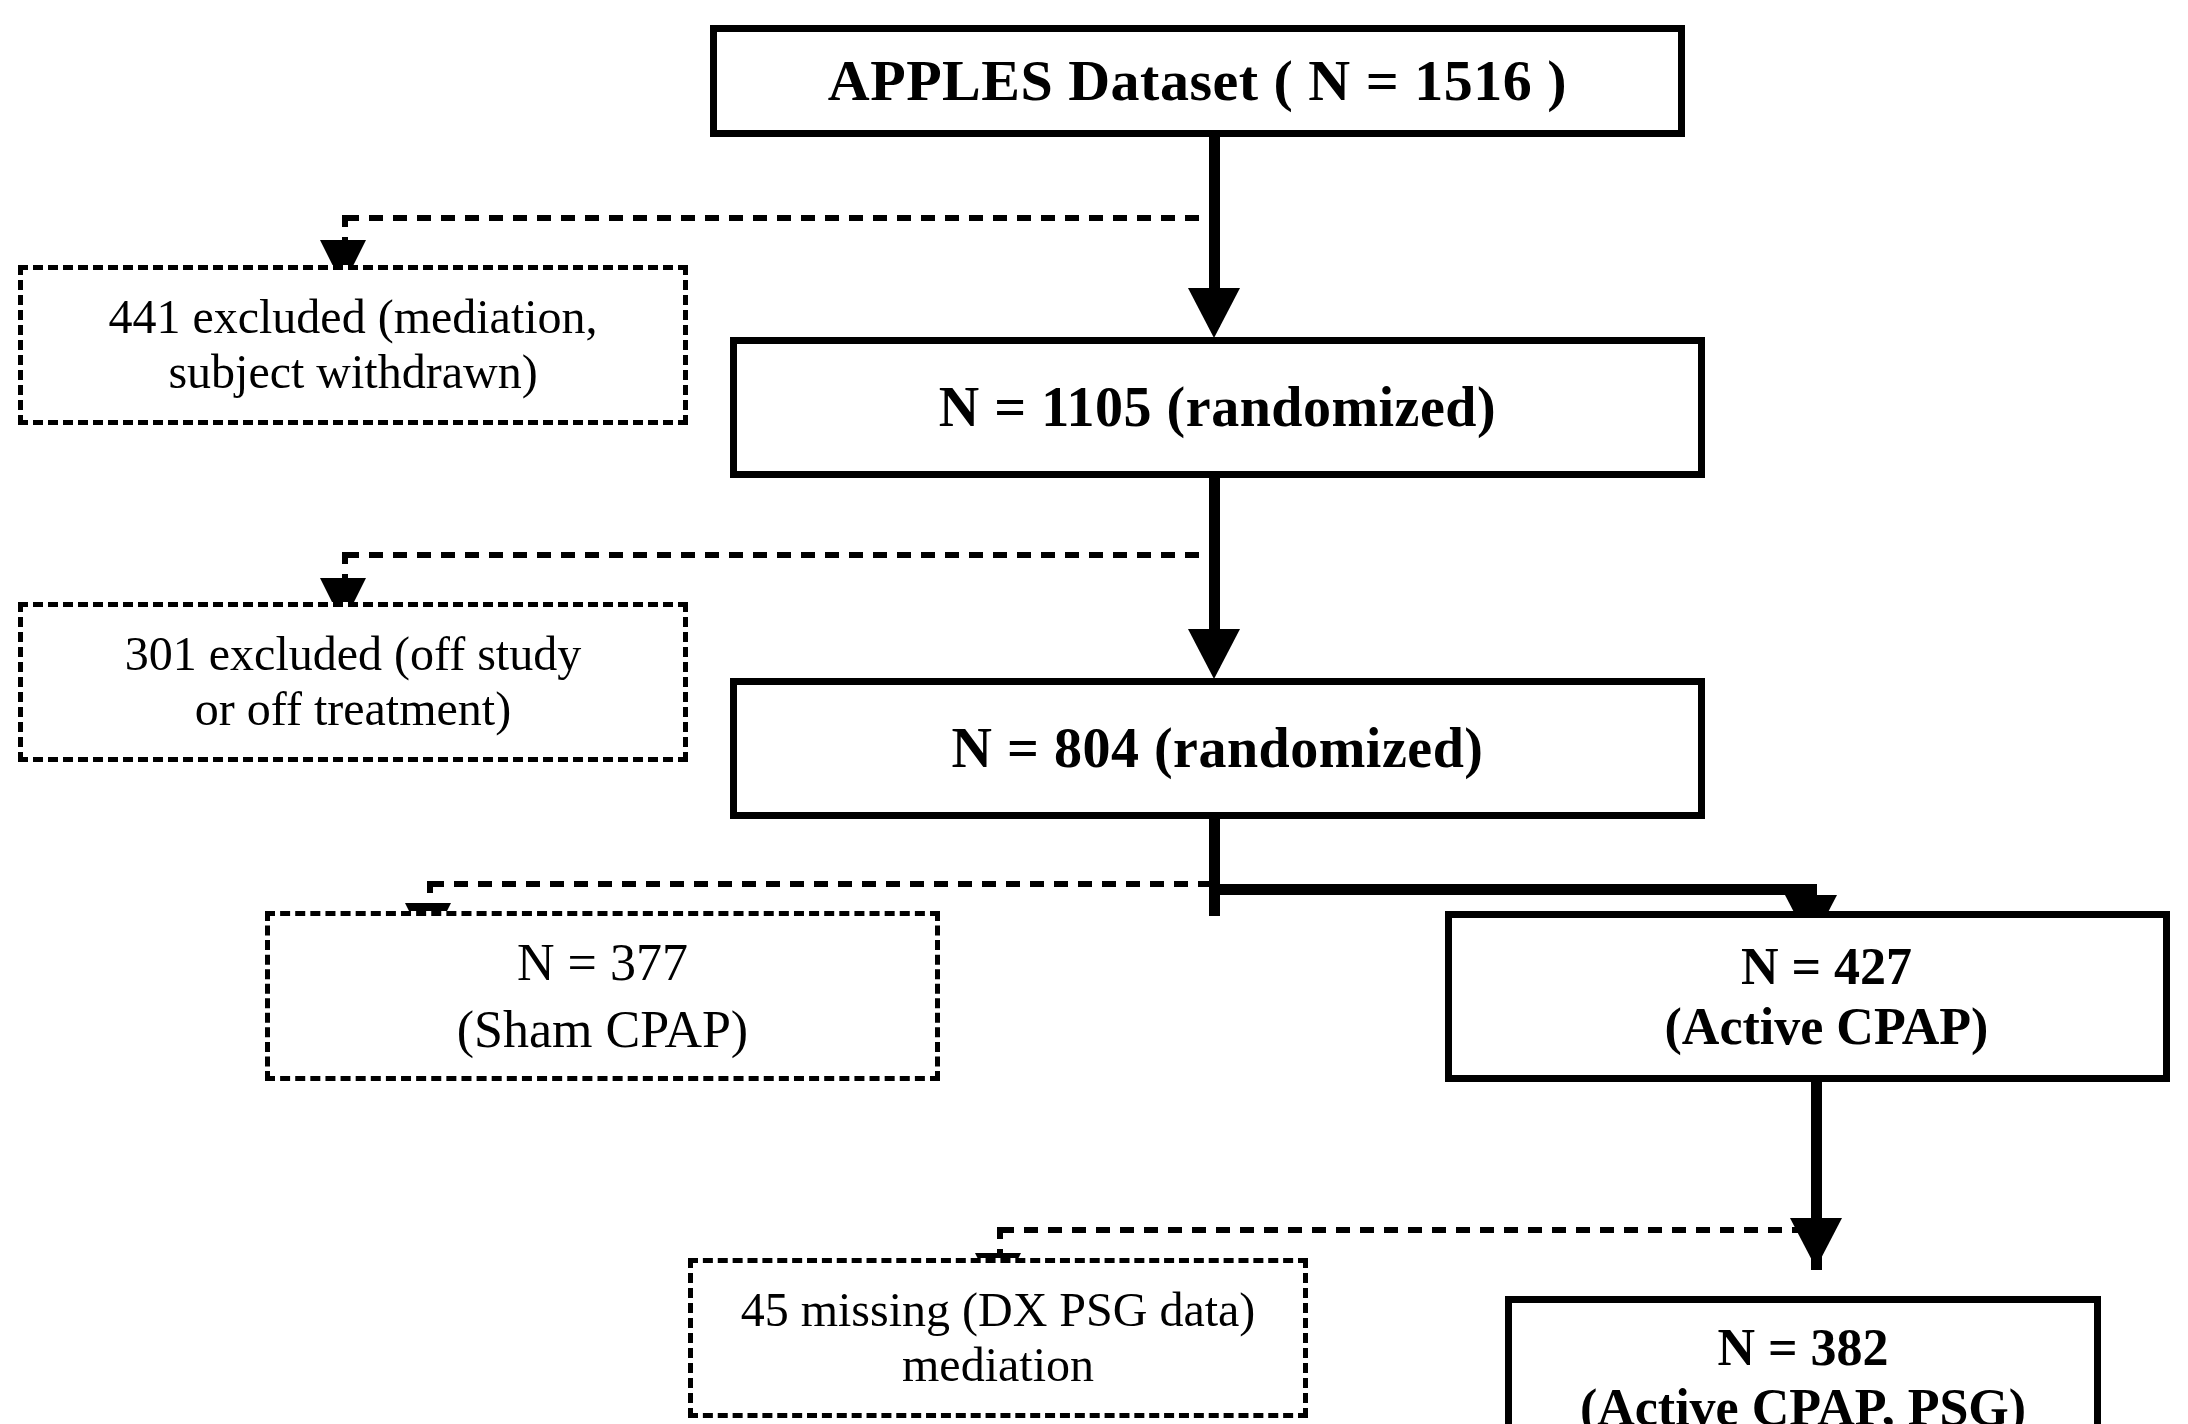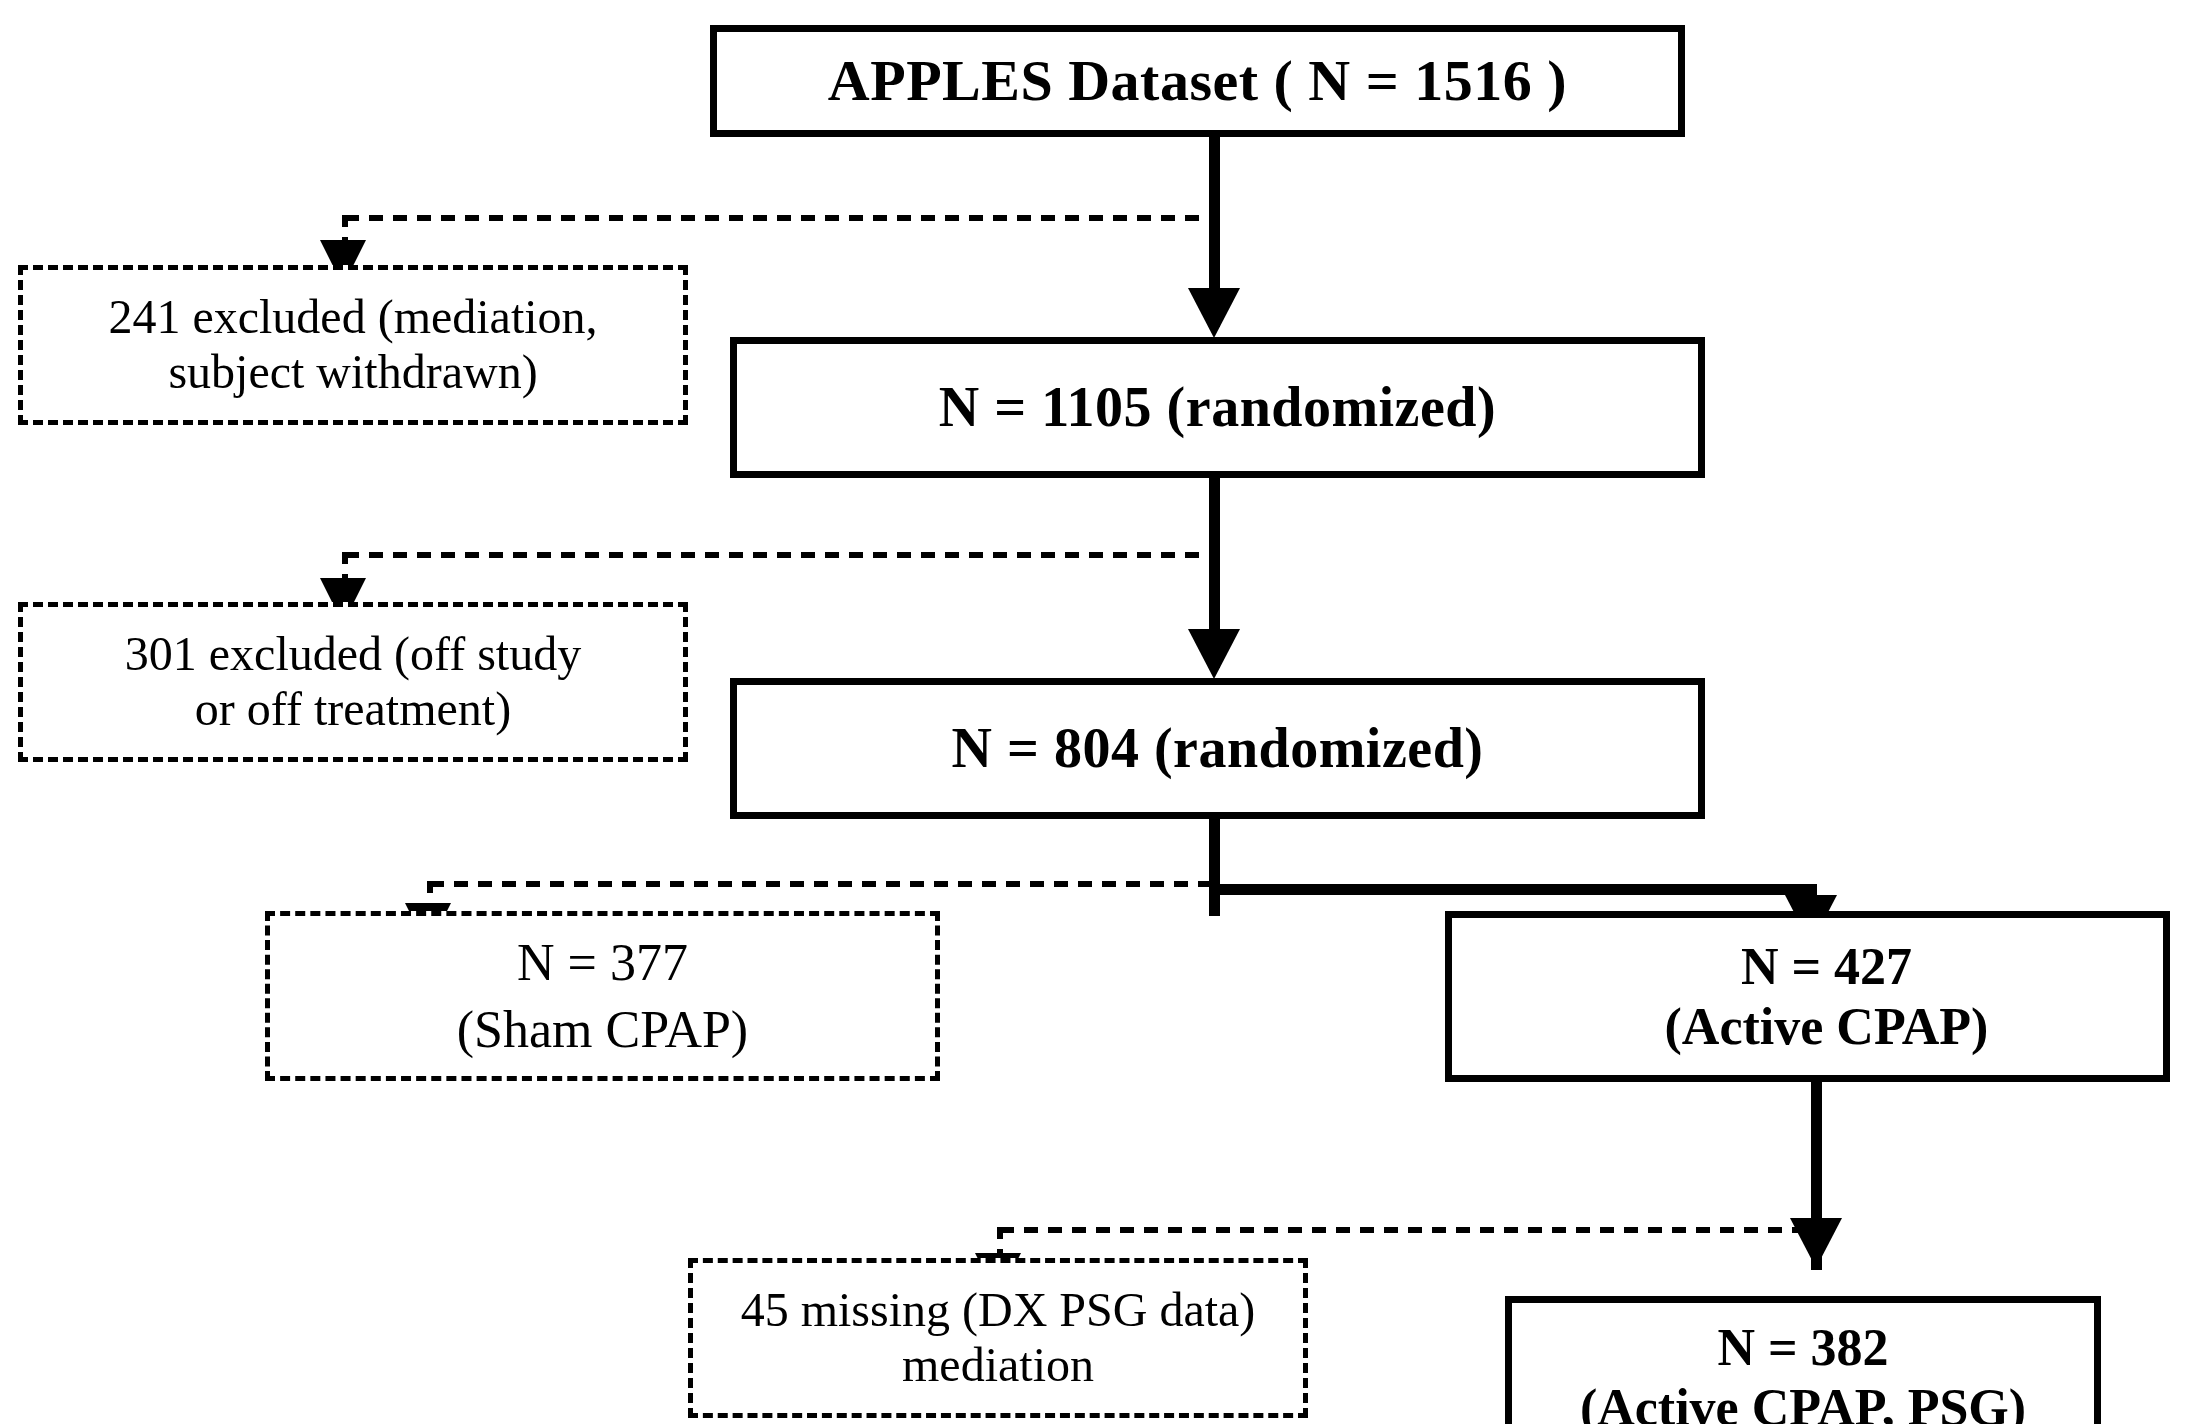--- a/index.html
+++ b/index.html
@@ -126,21 +126,21 @@
 
   <div class="hdash" style="left:1000px; top:1227px; width:815px;"></div>
   <div class="vdash" style="left:997px; top:1227px; height:32px;"></div>
   <div class="arrowhead small" style="left:975px; top:1253px;"></div>
 
   <div class="node solid fs-xl" style="left:710px; top:25px; width:975px; height:112px;">
     <span class="ln">APPLES Dataset ( N = 1516 )</span>
   </div>
 
   <div class="node dashed fs-sm" style="left:18px; top:265px; width:670px; height:160px;">
-    <span class="ln">241 excluded (mediation,</span>
+    <span class="ln">441 excluded (mediation,</span>
     <span class="ln">subject withdrawn)</span>
   </div>
 
   <div class="node solid fs-lg" style="left:730px; top:337px; width:975px; height:141px;">
     <span class="ln">N = 1105 (randomized)</span>
   </div>
 
   <div class="node dashed fs-sm" style="left:18px; top:602px; width:670px; height:160px;text-align:right;">
     <span class="ln">301 excluded (off study</span>
     <span class="ln">or off treatment)</span>

